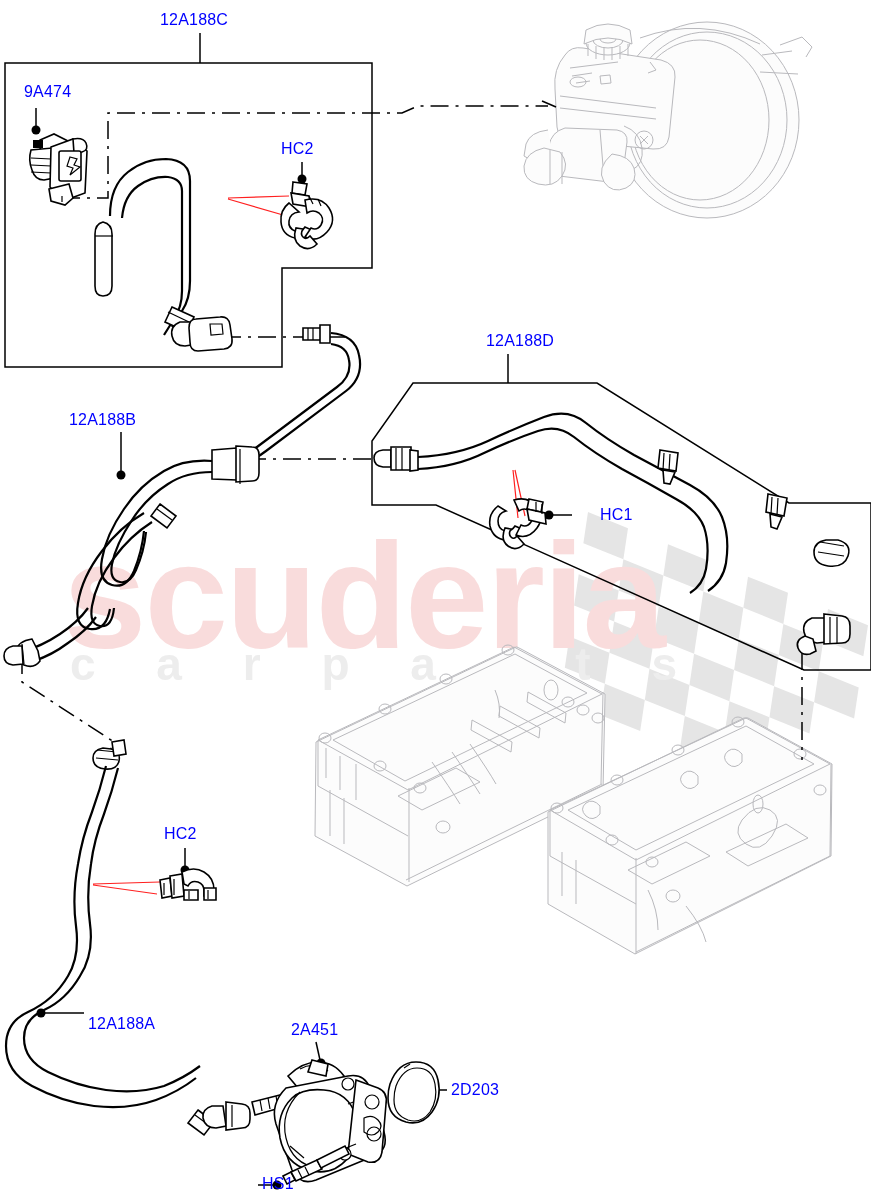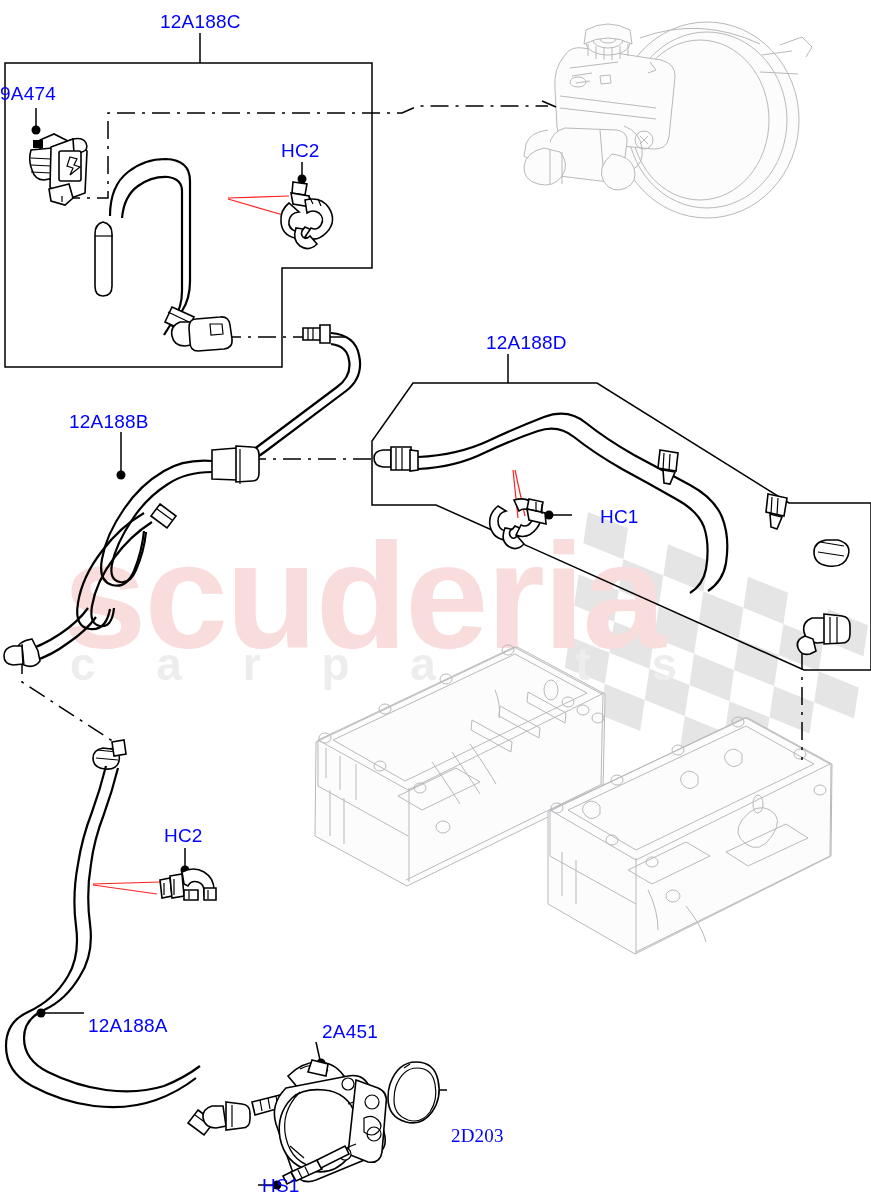--- a/index.html
+++ b/index.html
@@ -22,21 +22,21 @@
     position: absolute;
     left: 0;
     top: 0;
     width: 871px;
     height: 1200px;
   }
   .lbl {
     position: absolute;
     color: #0000ff;
     font-family: "Liberation Sans", sans-serif;
-    font-size: 19px;
+    font-size: 16px;
     font-weight: 400;
     letter-spacing: 0.2px;
     white-space: nowrap;
     line-height: 1;
   }
   text.wm-main {
     font-family: "Liberation Sans", sans-serif;
     font-weight: bold;
     font-size: 150px;
     fill: #f9dcdc;
@@ -394,24 +394,24 @@
     <g>
       <path class="wht" d="M283 1176 l8 -4 l4 8 l-8 4 z"></path>
       <path class="wht" d="M291 1172 l26 -12 l5 9 l-26 12 z"></path>
       <path class="ln-t" d="M298 1170 l4 8 M305 1167 l4 8"></path>
       <path class="wht" d="M317 1160 l28 -14 l4 8 l-28 14 z"></path>
       <path class="ln-t" d="M346 1148 l10 -4"></path>
     </g>
   </svg>
 
   <div class="lbl" style="left:160px;  top:12px;">12A188C</div>
-  <div class="lbl" style="left:0;    top:84px;">9A474</div>
+  <div class="lbl" style="left:24px;    top:84px;">9A474</div>
   <div class="lbl" style="left:281px;  top:141px;">HC2</div>
   <div class="lbl" style="left:486px;  top:333px;">12A188D</div>
   <div class="lbl" style="left:69px;   top:412px;">12A188B</div>
   <div class="lbl" style="left:600px;  top:507px;">HC1</div>
   <div class="lbl" style="left:164px;  top:826px;">HC2</div>
   <div class="lbl" style="left:88px;   top:1004px;margin-top:12px;">12A188A</div>
-  <div class="lbl" style="left:291px;  top:1022px;margin-left:31px;">2A451</div>
-  <div class="lbl" style="left:451px;  top:1126px;font-family:Liberation Serif, serif;">2D203</div>
+  <div class="lbl" style="left:291px;  top:1022px;">2A451</div>
+  <div class="lbl" style="left:451px;  top:1082px;">2D203</div>
   <div class="lbl" style="left:221px;  top:1176px;margin-left:41px;">HS1</div>
 
 </div>
 
 </body></html>

